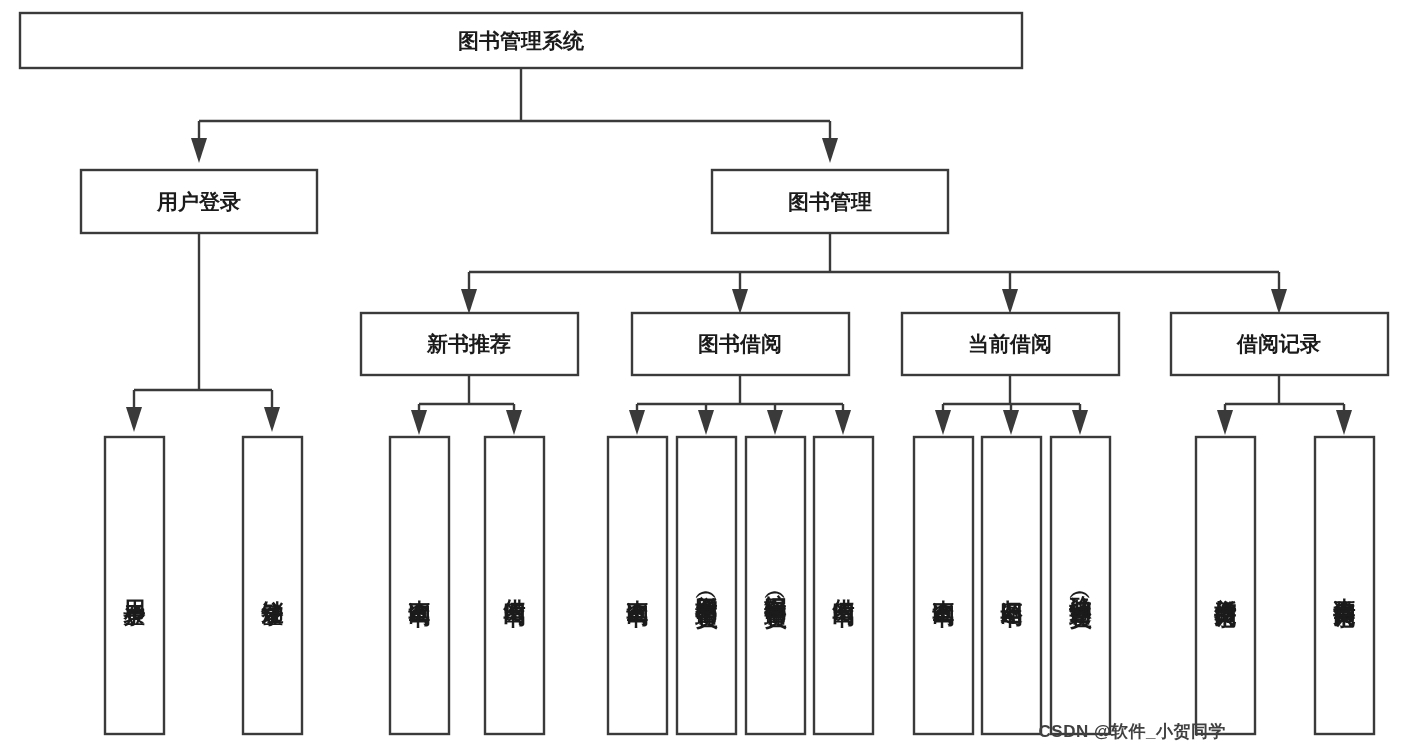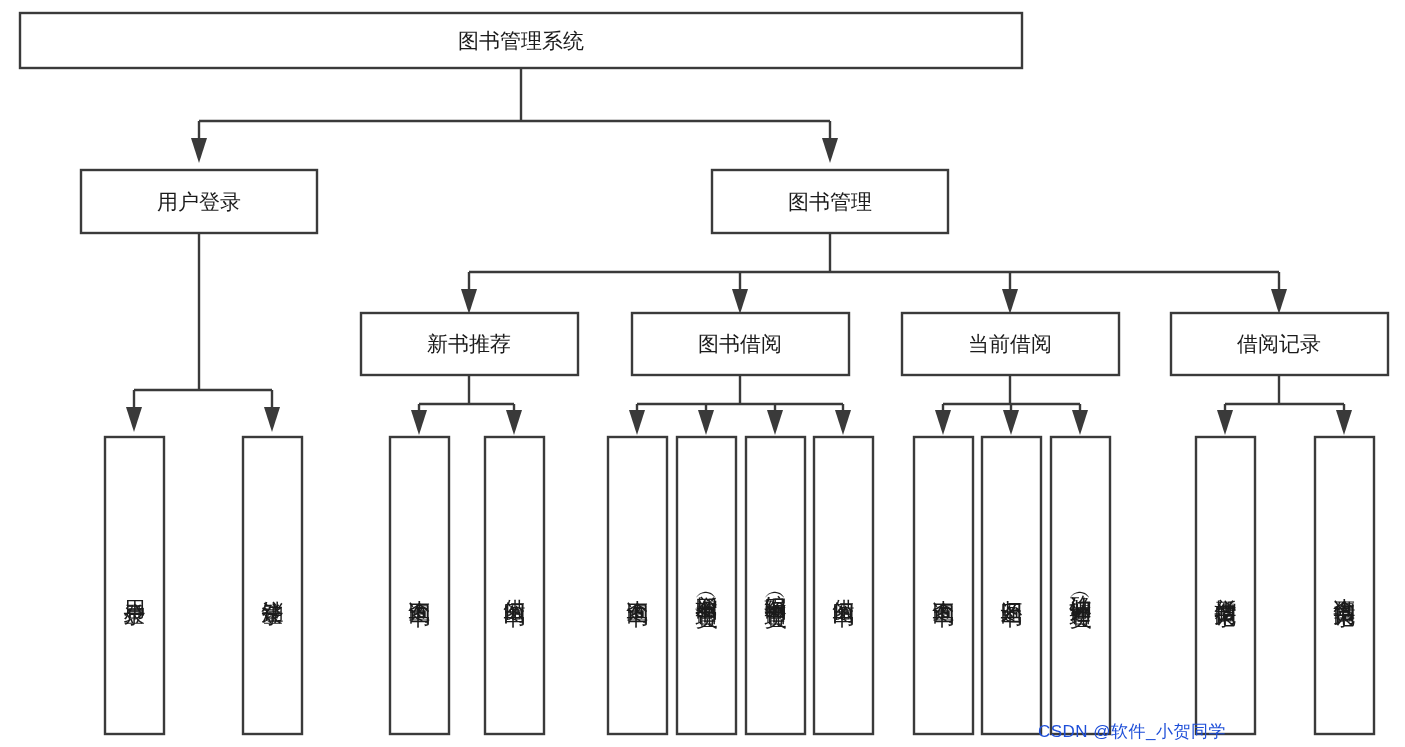--- a/index.html
+++ b/index.html
@@ -11,20 +11,21 @@
     width: 1405px;
     height: 747px;
     font-family: "Liberation Sans", "DejaVu Sans", sans-serif;
     overflow: hidden;
     position: relative;
   }
   #diagram-root {
     position: relative;
     width: 1234px;
     height: 747px;
+    font-weight: bold;
   }
   svg#flowchart {
     position: absolute;
     top: 0;
     left: 0;
     width: 1405px;
     height: 747px;
     display: block;
   }
   .node-rect {
@@ -68,21 +69,21 @@
     align-items: center;
     justify-content: center;
     pointer-events: none;
   }
   #watermark {
     position: absolute;
     right: 8px;
     bottom: 4px;
     font-family: "Liberation Sans", "DejaVu Sans", sans-serif;
     font-size: 17px;
-    color: #1d4ed8;
+    color: #404040;
     letter-spacing: 0.5px;
     white-space: nowrap;
   }
 </style>
 </head>
 <body>
 
 <div id="diagram-root">
 
   <svg id="flowchart" viewBox="0 0 1405 747">

